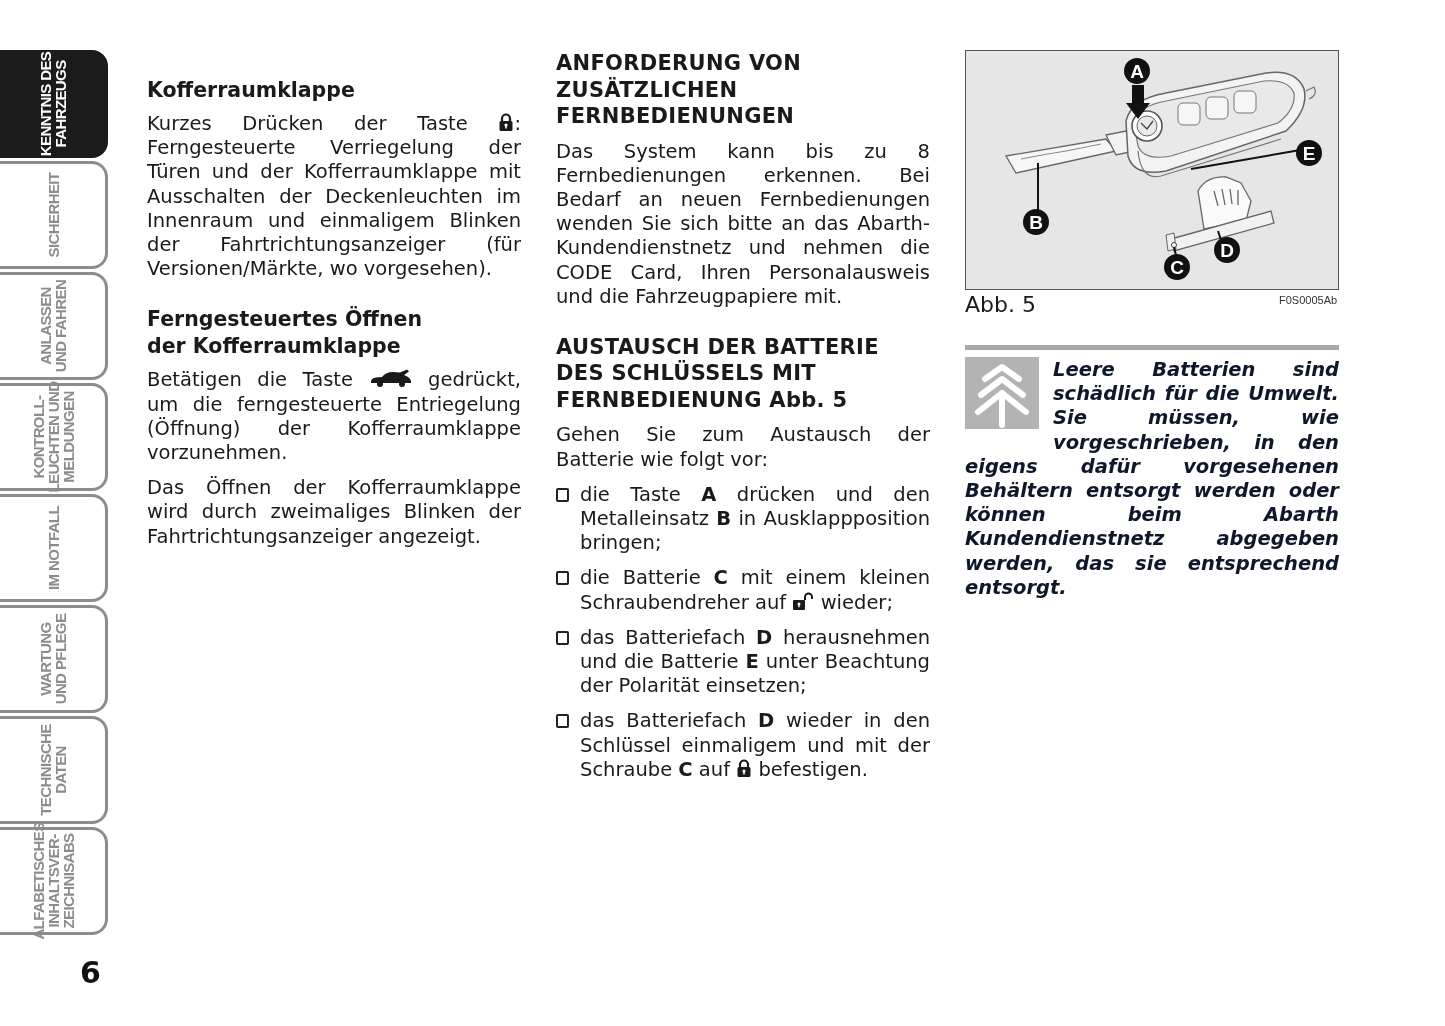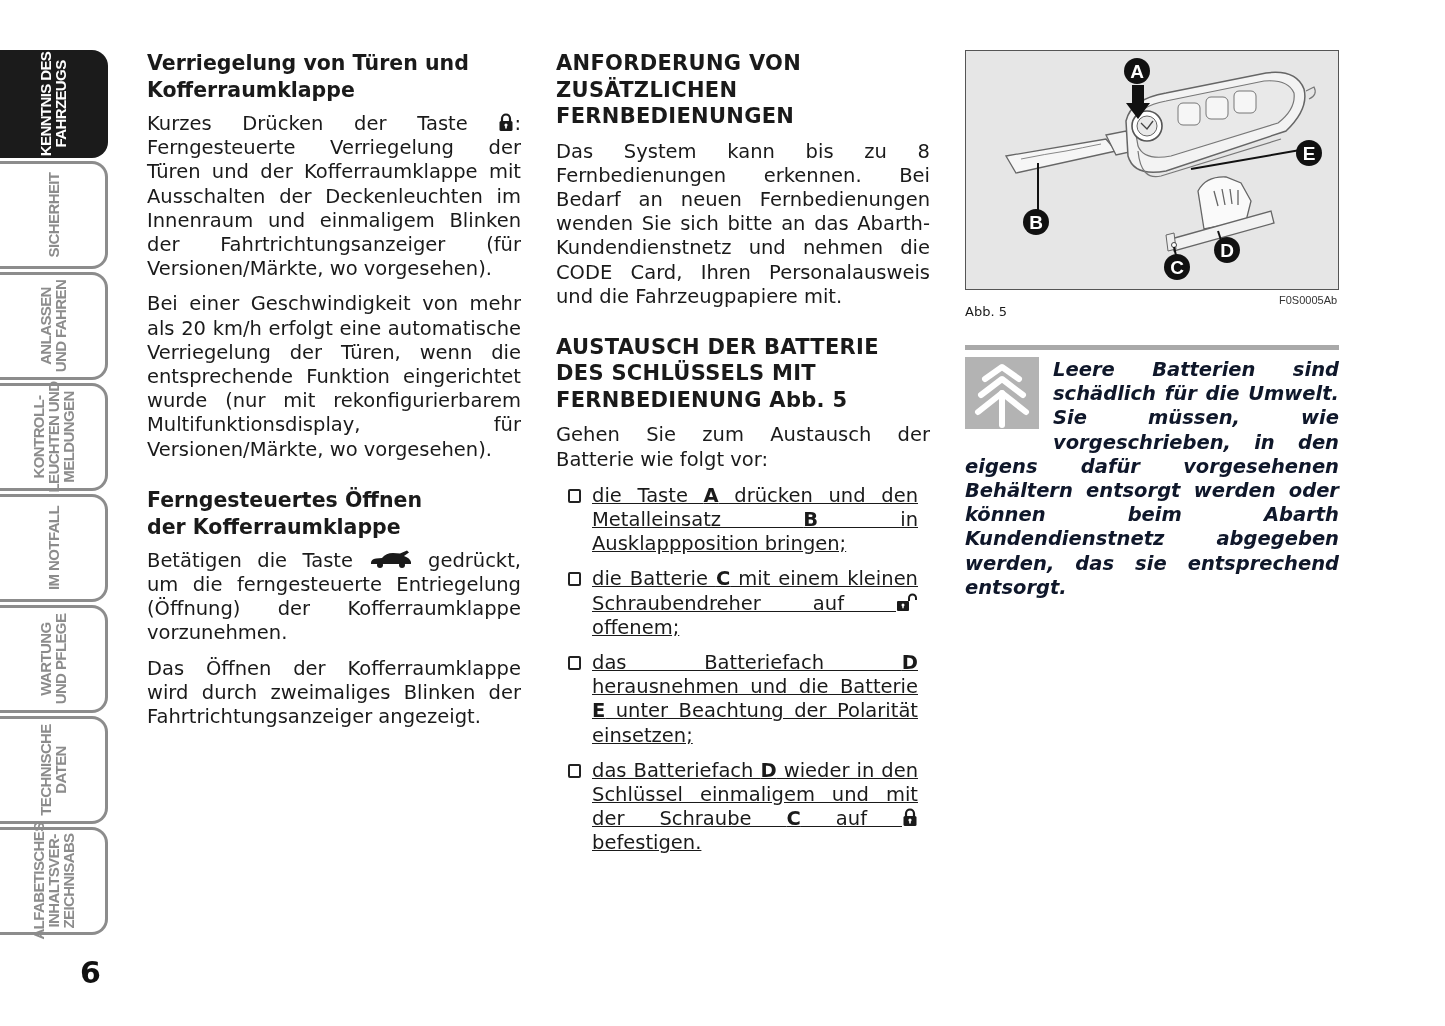--- a/index.html
+++ b/index.html
@@ -26,32 +26,32 @@
   
   .col { position:absolute; top:50px; font-size:19.5px; line-height:24.2px; }
   .col1 { left:147px; width:374px; }
   .col2 { left:556px; width:374px; }
   .col p { margin:0 0 11px 0; text-align:justify; }
   h3.sub { font-size:20.5px; line-height:27px; font-weight:bold; margin:0 0 8px 0; }
   h2.caps { font-size:21px; line-height:26.5px; font-weight:bold; margin:0 0 10px 0;
             letter-spacing:0.3px; }
   .col1 h3.sub { margin-top:0; }
   .gap { height:14px; }
-  ul.steps { list-style:none; margin:12px; padding:0;text-decoration:underline; }
+  ul.steps { list-style:none; margin:0; padding:0; }
   ul.steps li { position:relative; padding-left:24px; margin-bottom:11px; text-align:justify; }
   ul.steps li .box { position:absolute; left:0; top:5px; width:13px; height:14px;
                      border:2px solid #222; box-sizing:border-box; border-radius:2px; }
   b.k { font-weight:bold; }
 
   .ico-inline { display:inline-block; vertical-align:-2px; }
 
   
   .figure { position:absolute; left:965px; top:50px; width:374px; height:240px;
             border:1.5px solid #555; background:#e6e6e6; box-sizing:border-box; }
-  .fig-caption { position:absolute; left:965px; top:304px; font-size:13px; }
+  .fig-caption { position:absolute; left:965px; top:292px; font-size:22px; }
   .fig-code { position:absolute; left:1279px; top:294px; font-size:11px;
               font-family:"Liberation Sans", sans-serif; color:#333; }
 
   
   .note-rule { position:absolute; left:965px; top:345px; width:374px; height:5px; background:#a9a9a9; }
   .eco-icon { position:absolute; left:965px; top:357px; width:74px; height:72px; background:#b3b3b3; }
   .note { position:absolute; left:965px; top:358px; width:374px;
           font-style:italic; font-weight:bold; font-size:19.5px; line-height:24.2px;
           text-align:justify; color:#0f172a; }
   .note .float { float:left; width:88px; height:96px; }
@@ -106,31 +106,30 @@
       <span>ALFABETISCHES</span>
         <span>INHALTSVER-</span>
         <span>ZEICHNISABS</span>
     </div>
   </div>
 </nav>
 <div class="page-num">6</div>
 
 <section class="col col1">
   <h3 class="sub">
-    <span>Verriegelung von Türen und</span><br><span>Kofferraumklappe</span>
+    <br><span>Kofferraumklappe</span>
   </h3>
   <p>
     <span>Kurzes Drücken der Taste </span><svg class="ico-inline" width="16" height="19" viewBox="0 0 16 19">
         <path d="M4 8 V5.5 A4 4 0 0 1 12 5.5 V8" fill="none" stroke="#1a1a1a" stroke-width="2.2"></path>
         <rect x="1.5" y="8" width="13" height="10" rx="1.5" fill="#1a1a1a"></rect>
         <circle cx="8" cy="12" r="1.6" fill="#fff"></circle>
         <rect x="7.2" y="12" width="1.6" height="3.5" fill="#fff"></rect>
       </svg><span>: Ferngesteuerte Verriegelung der Türen und der Kofferraumklappe mit Ausschalten der Deckenleuchten im Innenraum und einmaligem Blinken der Fahrtrichtungsanzeiger (für Versionen/Märkte, wo vorgesehen).</span>
   </p>
-  <p>Bei einer Geschwindigkeit von mehr als 20 km/h erfolgt eine automatische Verriegelung der Türen, wenn die entsprechende Funktion eingerichtet wurde (nur mit rekonfigurierbarem Multifunktionsdisplay, für Versionen/Märkte, wo vorgesehen).</p>
   <div class="gap"></div>
   <h3 class="sub">
     <span>Ferngesteuertes Öffnen</span><br><span>der Kofferraumklappe</span>
   </h3>
   <p>
     <span>Betätigen die Taste </span><svg class="ico-inline" width="44" height="19" viewBox="0 0 44 19">
         <path d="M2 13 Q2 9 7 8.5 L13 8 Q17 3 24 3 L31 3.5 L38 0.5 L40 2.5 L35 6 Q41 8 42 12 L42 14 L2 14 Z" fill="#1a1a1a"></path>
         <circle cx="11" cy="15" r="3" fill="#1a1a1a"></circle>
         <circle cx="33" cy="15" r="3" fill="#1a1a1a"></circle>
       </svg><span> gedrückt, um die ferngesteuerte Entriegelung (Öffnung) der Kofferraumklappe vorzunehmen.</span>
@@ -153,21 +152,21 @@
       <span class="box"></span>
       <span>die Taste </span><b class="k">A</b><span> drücken und den Metalleinsatz </span><b class="k">B</b><span> in Ausklappposition bringen;</span>
     </li>
     <li>
       <span class="box"></span>
       <span>die Batterie </span><b class="k">C</b><span> mit einem kleinen Schraubendreher auf </span><svg class="ico-inline" width="22" height="19" viewBox="0 0 22 19">
           <rect x="1" y="8" width="12" height="10" rx="1" fill="#1a1a1a"></rect>
           <circle cx="7" cy="12" r="1.5" fill="#fff"></circle>
           <rect x="6.3" y="12" width="1.4" height="3.3" fill="#fff"></rect>
           <path d="M13 8 V5 A3.5 3.5 0 0 1 20 5 V7" fill="none" stroke="#1a1a1a" stroke-width="2"></path>
-        </svg><span> offenem;</span>
+        </svg><span> wieder;</span>
     </li>
     <li>
       <span class="box"></span>
       <span>das Batteriefach </span><b class="k">D</b><span> herausnehmen und die Batterie </span><b class="k">E</b><span> unter Beachtung der Polarität einsetzen;</span>
     </li>
     <li>
       <span class="box"></span>
       <span>das Batteriefach </span><b class="k">D</b><span> wieder in den Schlüssel einmaligem und mit der Schraube </span><b class="k">C</b><span> auf </span><svg class="ico-inline" width="16" height="19" viewBox="0 0 16 19">
           <path d="M4 8 V5.5 A4 4 0 0 1 12 5.5 V8" fill="none" stroke="#1a1a1a" stroke-width="2.2"></path>
           <rect x="1.5" y="8" width="13" height="10" rx="1.5" fill="#1a1a1a"></rect>

